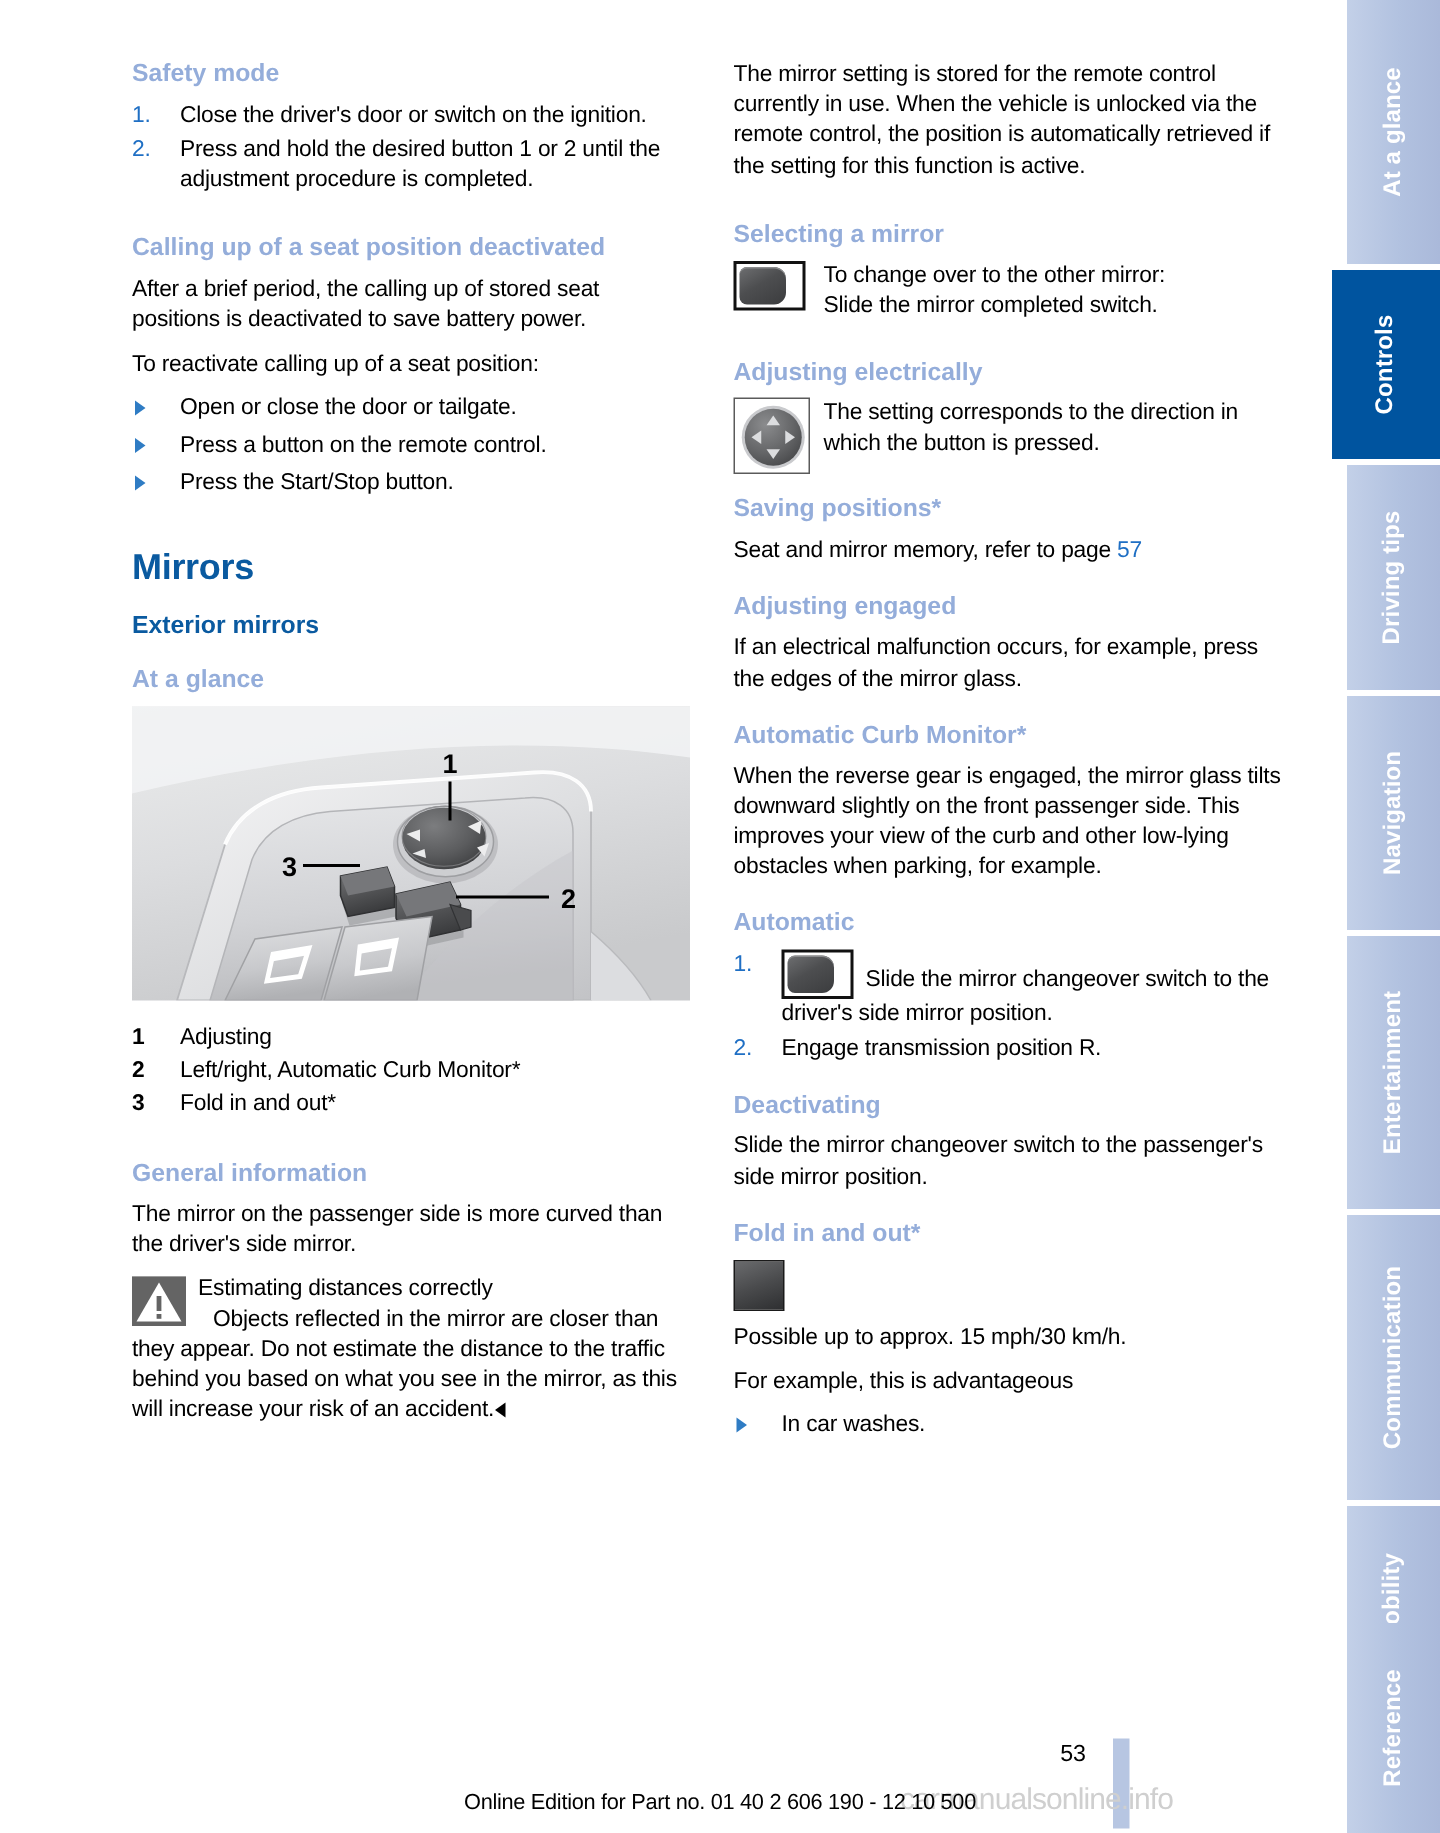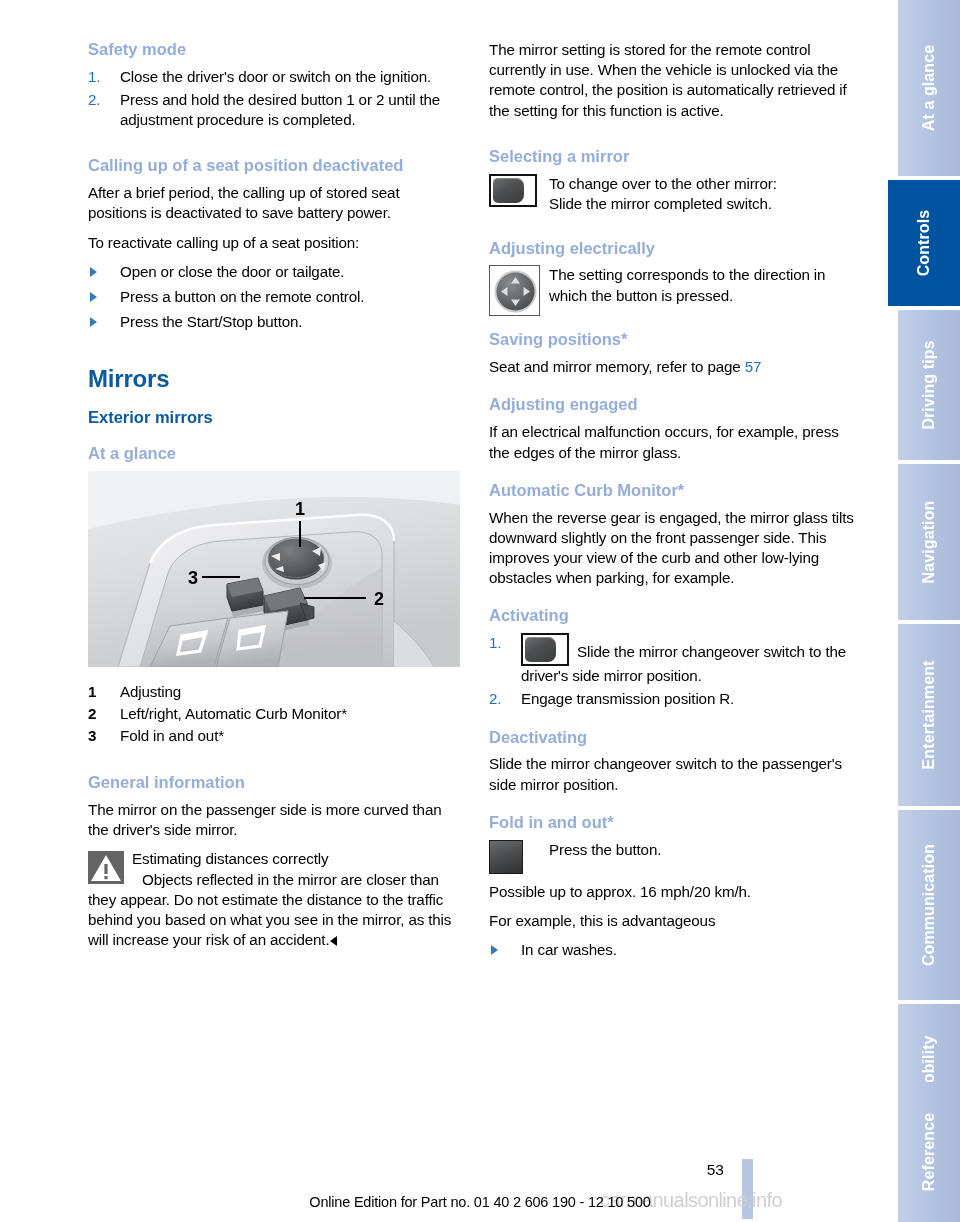--- a/index.html
+++ b/index.html
@@ -517,39 +517,38 @@
     <div class="h3">Adjusting engaged</div>
     <p class="body">If an electrical malfunction occurs, for example, press the edges of the mirror glass.</p>
 
     <div class="spacer-sm"></div>
 
     <div class="h3">Automatic Curb Monitor*</div>
     <p class="body">When the reverse gear is engaged, the mirror glass tilts downward slightly on the front passenger side. This improves your view of the curb and other low-lying obstacles when parking, for example.</p>
 
     <div class="spacer-sm"></div>
 
-    <div class="h3">Activating</div>
+    <div class="h3">Automatic</div>
     <ol class="numlist">
       <li class="has-icon"><span class="inline-sw sw-icon"></span><span>Slide the mirror changeover switch to the driver's side mirror position.</span></li>
       <li>Engage transmission position R.</li>
     </ol>
 
     <div class="spacer-sm"></div>
 
     <div class="h3">Deactivating</div>
     <p class="body">Slide the mirror changeover switch to the passenger's side mirror position.</p>
 
     <div class="spacer-sm"></div>
 
     <div class="h3">Fold in and out*</div>
     <div class="iconrow" style="min-height:40px;">
       <span class="icon-abs fold-icon"></span>
-      <div class="ic-text">Press the button.</div>
     </div>
-    <p class="body">Possible up to approx. 16 mph/20 km/h.</p>
+    <p class="body">Possible up to approx. 15 mph/30 km/h.</p>
     <p class="body">For example, this is advantageous</p>
     <ul class="trilist">
       <li><span class="tri"></span><span>In car washes.</span></li>
     </ul>
 
   </div>
 
   <div class="sidebar">
     <div class="tab inactive" style="top:0px;height:176px;">
         <span class="tabtext">At a glance</span>

